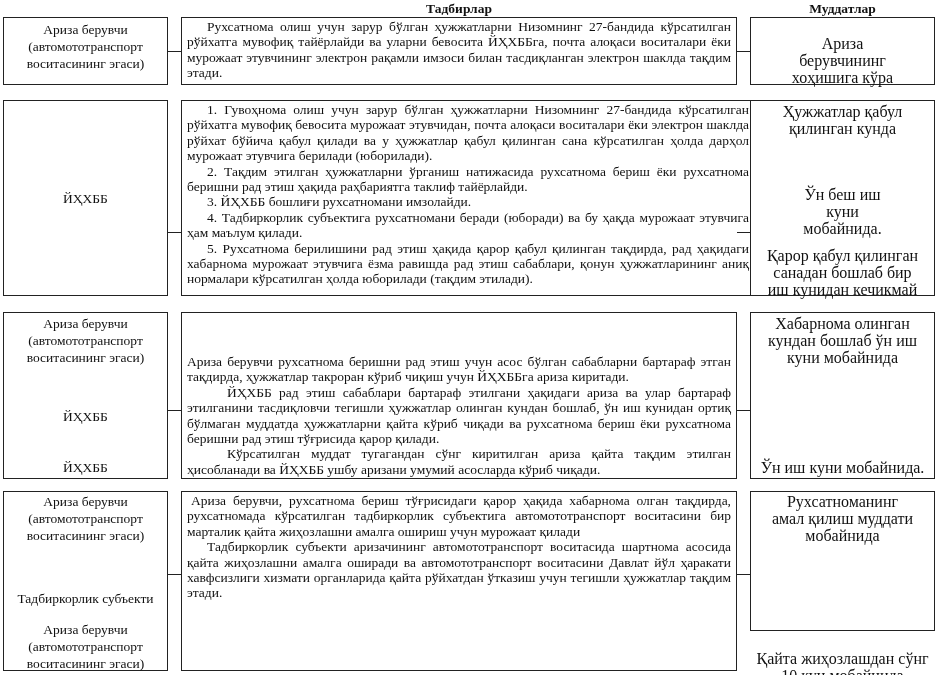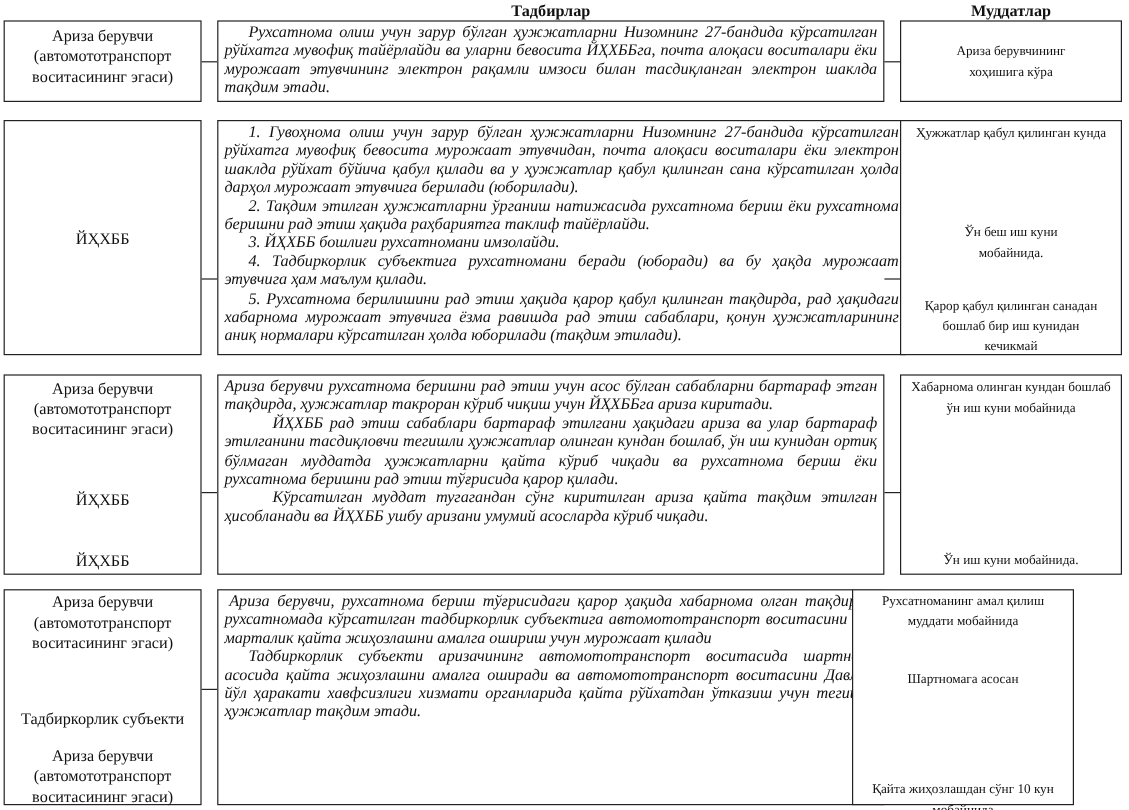--- a/index.html
+++ b/index.html
@@ -3,24 +3,24 @@
 <meta charset="utf-8">
 <style>
   html, body { margin:0; padding:0; background:#ffffff; }
   body { width:941px; height:675px; position:relative; overflow:hidden;
          font-family:"Liberation Serif", "DejaVu Serif", serif; color:#111; }
   .hdr { position:absolute; top:1px; font-weight:bold; font-size:13.5px; text-align:center; }
   .box { position:absolute; border:1.5px solid #222; box-sizing:border-box; background:#fff; }
   .line { position:absolute; height:0; border-top:1.5px solid #222; }
   .subj { text-align:center; font-size:13.5px; line-height:17px; }
   .mid { font-size:13.5px; line-height:15.4px; text-align:justify; padding:1px 5px 0 5px; }
-  .mid p { margin:0; text-indent:20px;font-style:italic; }
-  .mid p.noind { text-indent:0; }
+  .mid p { margin:0; text-indent:20px; }
+  .mid p.noind { text-indent:0;margin-top:40px; }
   .mid p.big { text-indent:40px; }
-  .dur { text-align:center; font-size:11px; line-height:17px; }
+  .dur { text-align:center; font-size:16px; line-height:17px; }
   .abs { position:absolute; left:0; right:0; text-align:center; }
 </style>
 </head>
 <body>
 
 <div class="hdr" style="left:3px;width:165px;margin-top:36px;">Субъектлар</div>
 <div class="hdr" style="left:181px;width:556px;">Тадбирлар</div>
 <div class="hdr" style="left:750px;width:185px;">Муддатлар</div>
 
 <div class="box subj" style="left:3px;top:17px;width:165px;height:68px;padding-top:3px;">
@@ -74,17 +74,16 @@
   <div class="abs" style="top:1px;padding:0 14px;">Ариза берувчи (автомототранспорт воситасининг эгаси)</div>
   <div class="abs" style="top:98px;">Тадбиркорлик субъекти</div>
   <div class="abs" style="top:129px;padding:0 14px;">Ариза берувчи (автомототранспорт воситасининг эгаси)</div>
 </div>
 <div class="line" style="left:168px;top:574px;width:13px;"></div>
 <div class="box mid" style="left:181px;top:491px;width:556px;height:180px;">
   <p style="text-indent:4px;">Ариза берувчи, рухсатнома бериш тўғрисидаги қарор ҳақида хабарнома олган тақдирда, рухсатномада кўрсатилган тадбиркорлик субъектига автомототранспорт воситасини бир марталик қайта жиҳозлашни амалга ошириш учун мурожаат қилади</p>
   <p>Тадбиркорлик субъекти аризачининг автомототранспорт воситасида шартнома асосида қайта жиҳозлашни амалга оширади ва автомототранспорт воситасини Давлат йўл ҳаракати хавфсизлиги хизмати органларида қайта рўйхатдан ўтказиш учун тегишли ҳужжатлар тақдим этади.</p>
 </div>
 <div class="line" style="left:737px;top:574px;width:13px;"></div>
-<div class="box dur" style="left:710px;top:491px;width:185px;height:180px;">
+<div class="box dur" style="left:750px;top:491px;width:185px;height:140px;">
   <div class="abs" style="top:1px;padding:0 18px;">Рухсатноманинг амал қилиш муддати мобайнида</div>
-  <div class="abs" style="top:66px;">Шартномага асосан</div>
   <div class="abs" style="top:113px;padding:0 2px;margin-top:45px;">Қайта жиҳозлашдан сўнг 10 кун мобайнида</div>
 </div>
 
 </body></html>

